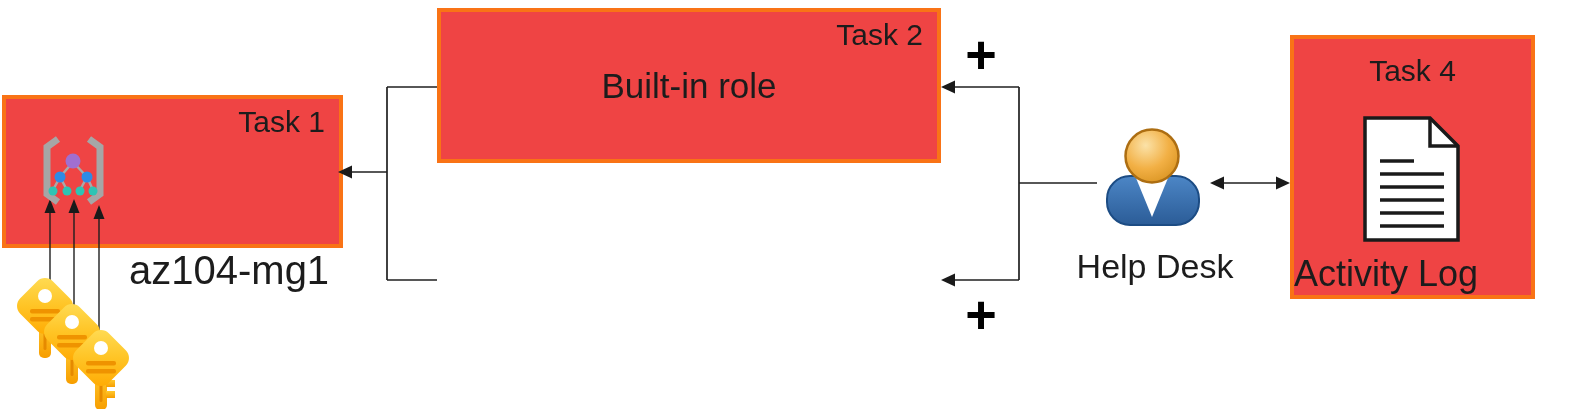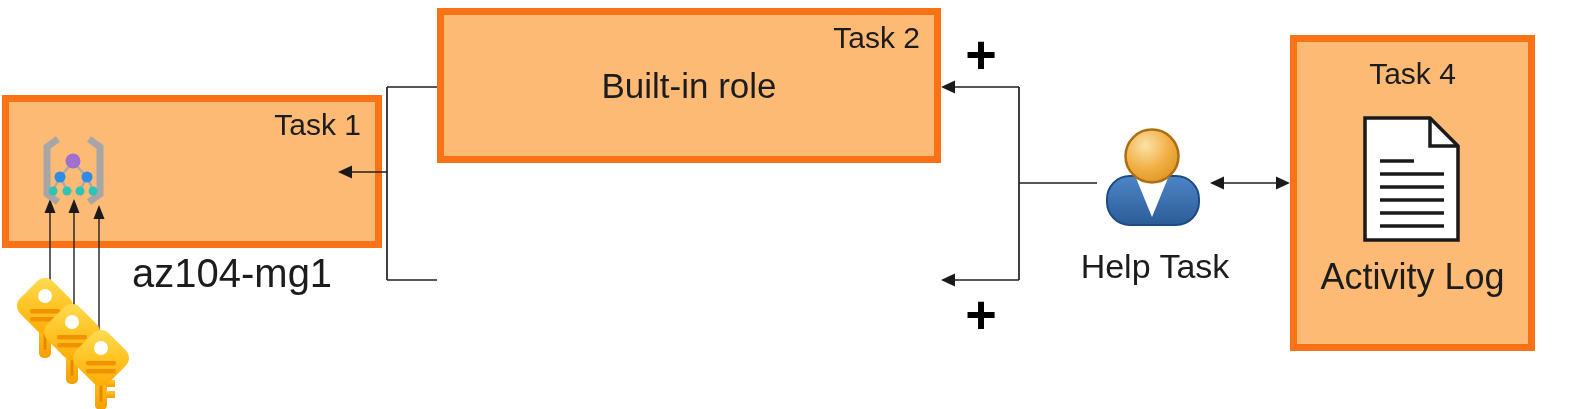--- a/index.html
+++ b/index.html
@@ -1,43 +1,43 @@
 <!DOCTYPE html>
 <html><head>
 <meta charset="utf-8">
 <style>
   html,body{margin:0;padding:0;background:#fff;}
   .canvas{
     position:relative;width:1571px;height:409px;background:#fff;overflow:hidden;
     font-family:"Liberation Sans",sans-serif;color:#1c1c1c;
   }
   .box{
-    position:absolute;background:#fdba74;border:7px solid #f97316;box-sizing:border-box;padding-left:40px;
-  }
-  .box-task1{left:2px;top:95px;width:380px;height:153px;}
+    position:absolute;background:#ef4444;border:4px solid #f97316;box-sizing:border-box;padding-left:40px;
+  }
+  .box-task1{left:2px;top:95px;width:341px;height:153px;}
   .box-task2{left:437px;top:8px;width:504px;height:155px;}
   .box-task3{left:437px;top:203px;width:504px;height:155px;}
-  .box-task4{left:1290px;top:35px;width:245px;height:316px;}
+  .box-task4{left:1290px;top:35px;width:245px;height:264px;}
   .corner-label{
     position:absolute;top:5px;right:14px;font-size:30px;line-height:36px;white-space:nowrap;
   }
   .center-label{
     position:absolute;left:0;top:14px;width:100%;text-align:center;
     font-size:30px;line-height:36px;
   }
   .role-lines{
     position:absolute;left:0;top:0;width:100%;height:100%;
     display:flex;flex-direction:column;justify-content:center;align-items:center;
     font-size:35px;line-height:42px;text-align:center;gap:12px;
   }
   .mg-name{
     position:absolute;left:123px;top:148px;font-size:40px;line-height:46px;white-space:nowrap;
   }
   .task4-caption{
-    position:absolute;left:0;top:214px;width:100%;text-align:center;
+    position:absolute;left:0;top:214px;width:100%;
     font-size:36px;line-height:42px;
   }
   .plus{
     position:absolute;width:60px;text-align:center;
     font-size:54px;font-weight:700;line-height:70px;color:#000;
   }
   .plus-top{left:951px;top:19px;}
   .plus-bottom{left:951px;top:279px;}
   .person-label{
     position:absolute;left:1067px;top:245px;width:176px;text-align:center;
@@ -67,21 +67,21 @@
 
   <div class="box box-task4">
     <div class="center-label">Task 4</div>
     <div class="task4-caption">Activity Log</div>
   </div>
 
   <div class="plus plus-top">+</div>
   <div class="plus plus-bottom">+</div>
 
   <div class="person-label">
-    <div>Help Task</div>
+    <div>Help Desk</div>
   </div>
 
   <svg class="overlay" viewBox="0 0 1571 409">
     <defs>
       <linearGradient id="kg" x1="0" y1="0" x2="1" y2="1">
         <stop offset="0" stop-color="#FFDE59"></stop>
         <stop offset="0.5" stop-color="#FFC425"></stop>
         <stop offset="1" stop-color="#FFA800"></stop>
       </linearGradient>
       <linearGradient id="ks" x1="0" y1="0" x2="0" y2="1">

